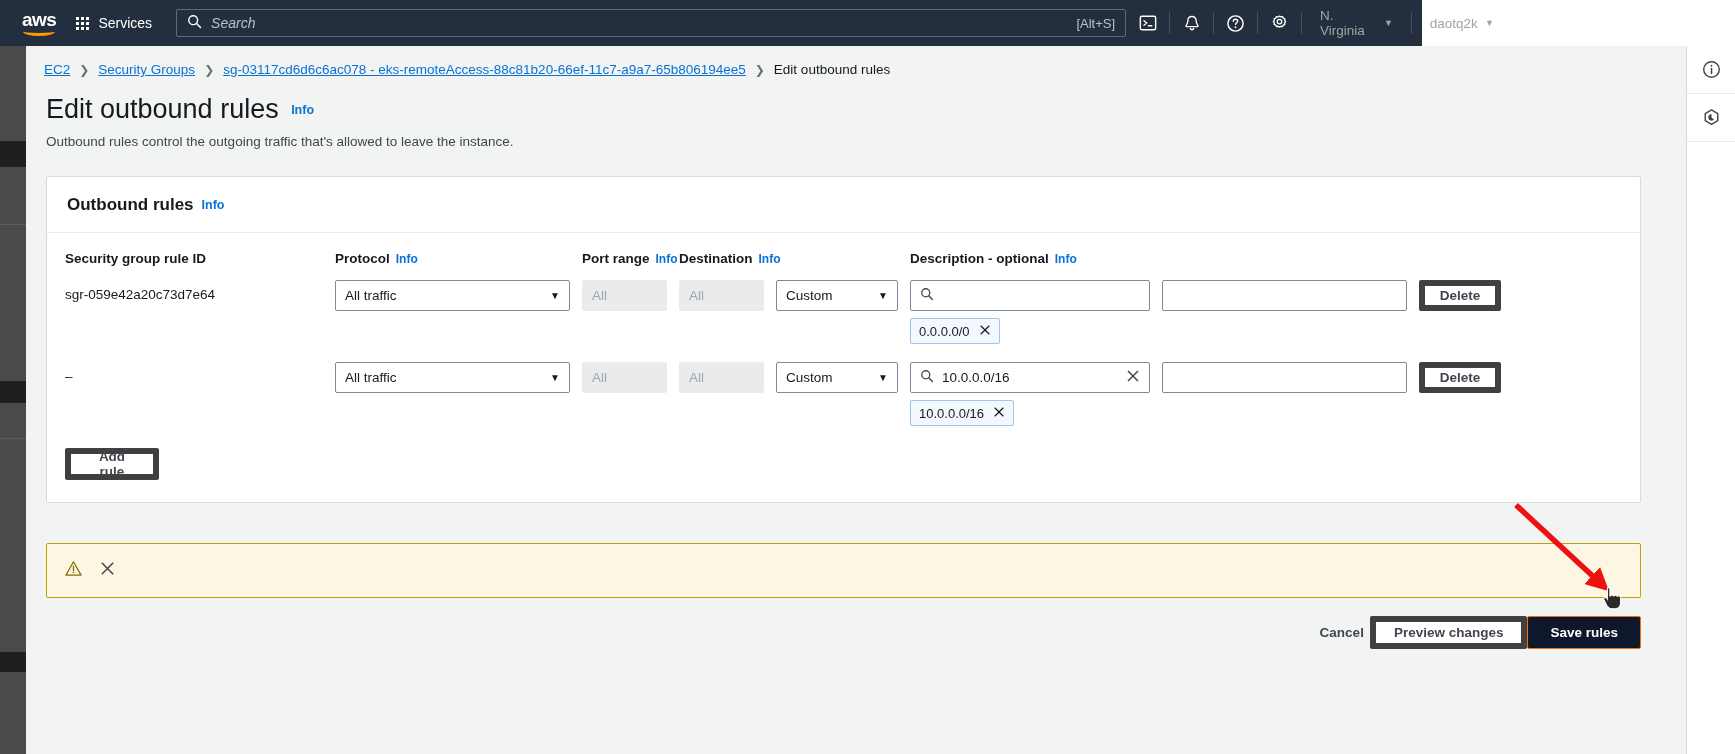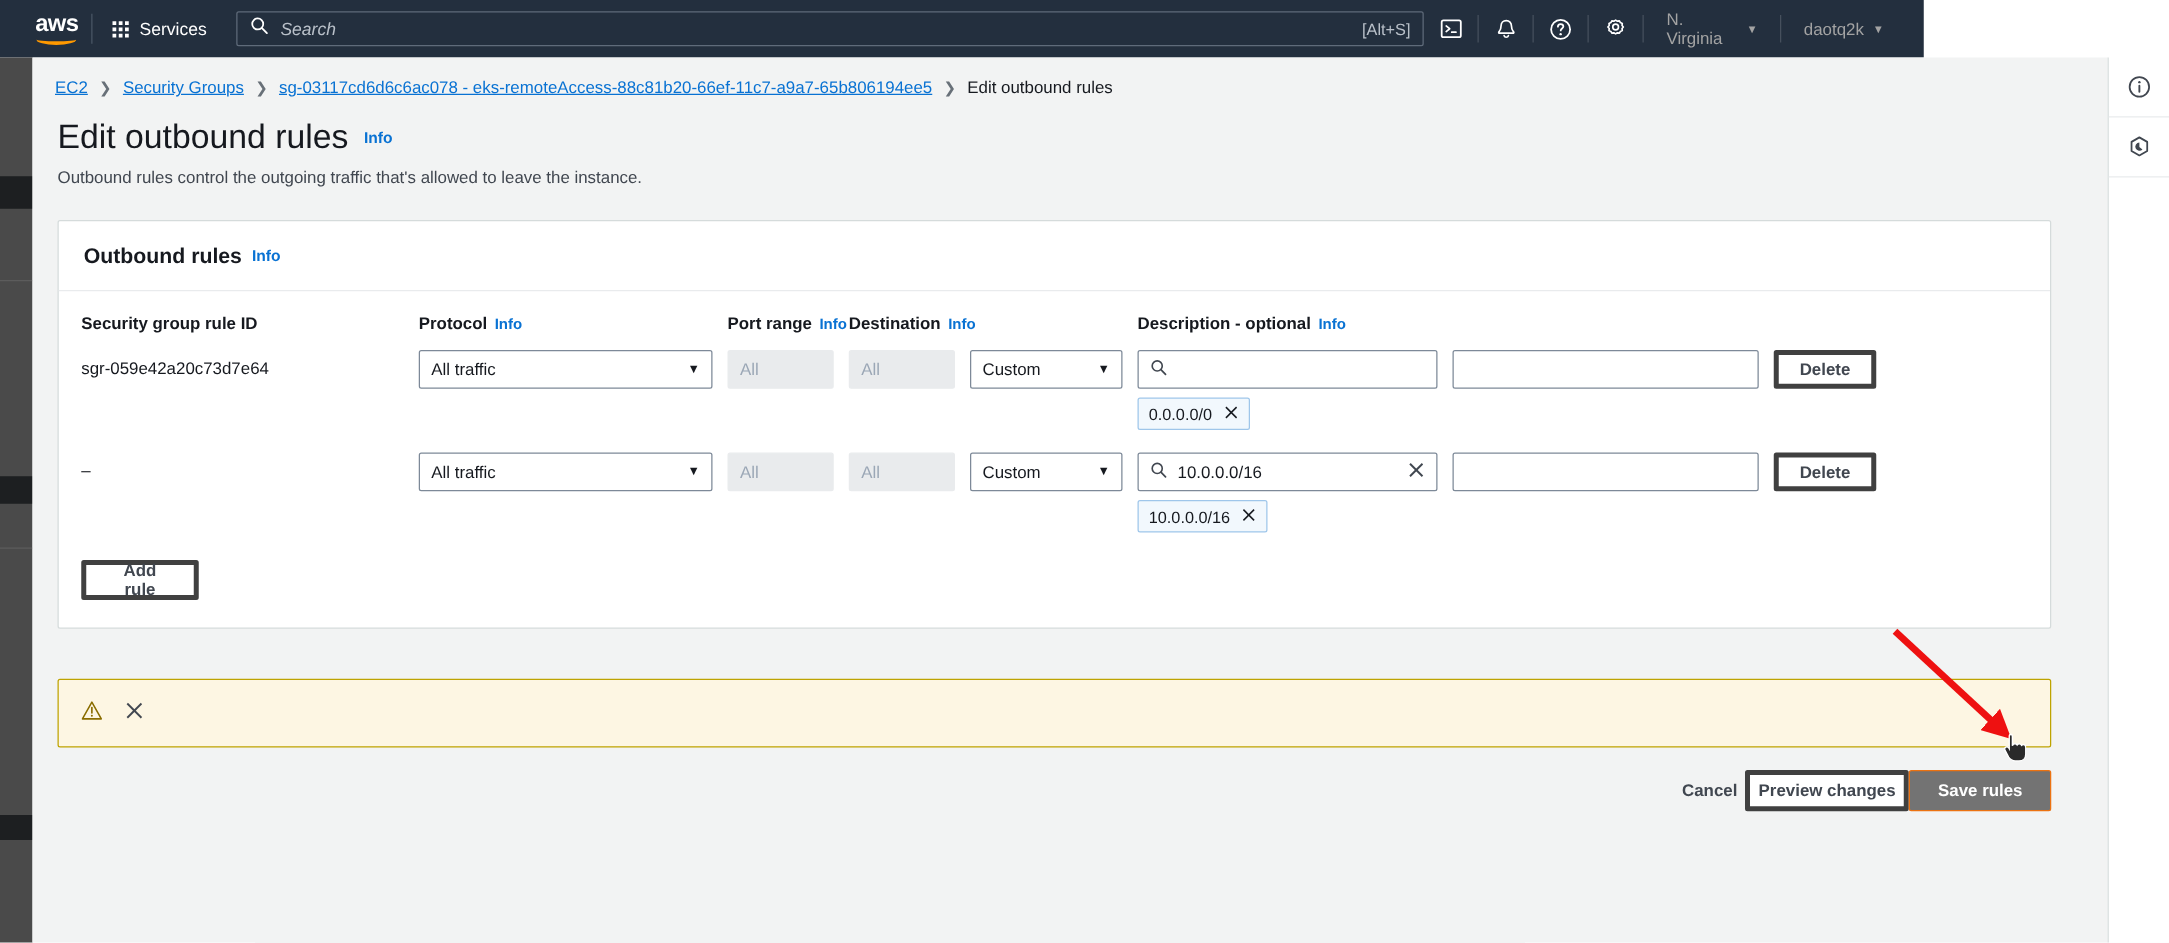--- a/index.html
+++ b/index.html
@@ -5,21 +5,21 @@
   * { box-sizing: border-box; margin: 0; padding: 0; }
   html, body {
     width: 1735px; height: 754px;
     font-family: "Liberation Sans", sans-serif;
     background: #ffffff;
     overflow: hidden;
   }
 
   
   .topnav {
-    position: absolute; top: 0; left: 0; width: 1539px; height: 46px;
+    position: absolute; top: 0; left: 0; width: 1422px; height: 46px;
     background: #232f3e; display: flex; align-items: center;
   }
   .aws-logo {
     width: 56px; margin-left: 22px; display: flex; flex-direction: column;
     align-items: center; justify-content: center; height: 46px;
   }
   .aws-logo .wordmark {
     color: #ffffff; font-size: 19px; font-weight: bold; letter-spacing: -0.5px;
     line-height: 17px; font-family: "Liberation Sans", sans-serif;
   }
@@ -160,21 +160,21 @@
   .textinput .clear { cursor: pointer; }
 
   .tag {
     display: inline-flex; align-items: center; gap: 9px; margin-top: 7px;
     height: 26px; padding: 0 8px; border: 1px solid #9fc6ea;
     background: #f2f8fd; border-radius: 2px; font-size: 13px; color: #16191f;
   }
   .tag .x { cursor: pointer; }
 
   .btn {
-    height: 31px; border: 4px solid #404040; border-radius: 2px;
+    height: 31px; border: 6px solid #404040; border-radius: 2px;
     background: #ffffff; color: #414750; font-size: 13.5px; font-weight: bold;
     padding: 0 16px; cursor: pointer; display: inline-flex;
     align-items: center; justify-content: center;
     font-family: "Liberation Sans", sans-serif;
   }
   .btn-delete { width: 82px; }
   .add-rule { margin-top: 4px; width: 94px; height: 32px; }
 
   
   .alert {
@@ -190,23 +190,23 @@
   .footer {
     position: absolute; top: 570px; left: 0; width: 1635px;
     display: flex; justify-content: flex-end; align-items: center; 
     padding-right: 20px;
   }
   .link-btn {
     font-size: 13.5px; color: #414750; font-weight: bold; cursor: pointer;
     padding: 0 6px; background: none; border: none;
     font-family: "Liberation Sans", sans-serif;
   }
-  .btn-preview { height: 33px; padding: 0 7px; }
+  .btn-preview { height: 33px; padding: 0 18px; }
   .btn-primary {
-    height: 33px; padding: 0 22px; background: #737373; border: 1px solid #ec7211;
+    height: 33px; padding: 0 22px; background: #0f172a; border: 1px solid #ec7211;
     color: #ffffff; font-size: 13.5px; font-weight: bold; border-radius: 2px;
     cursor: pointer; position: relative;
     font-family: "Liberation Sans", sans-serif;
   }
 
   
   .anno { position: absolute; top: 0; left: 0; width: 1735px; height: 754px;
           pointer-events: none; }
   .cursor-ico { position: absolute; left: 1601px; top: 586px; }
 </style>

